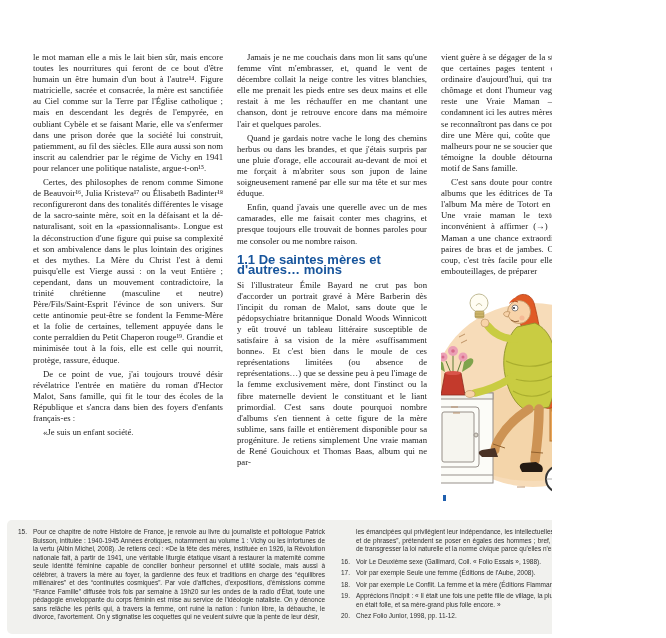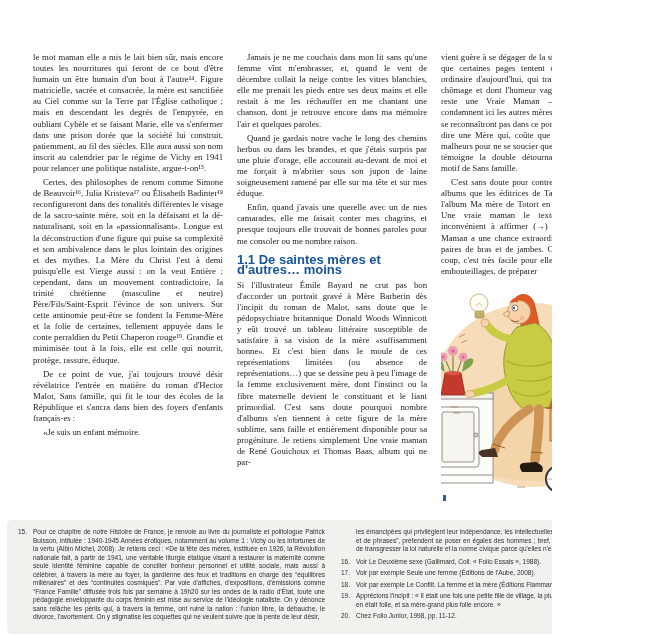--- a/index.html
+++ b/index.html
@@ -43,21 +43,21 @@
 <body>
 
 <div class="page">
 
   <main class="columns">
 
     <section class="col">
       <p class="noindent">le mot maman elle a mis le lait bien sûr, mais encore toutes les nourritures qui feront de ce bout d'être humain un être humain d'un bout à l'autre¹⁴. Figure matricielle, sacrée et consacrée, la mère est sanctifiée au Ciel comme sur la Terre par l'Église catholique ; mais en descendant les degrés de l'empyrée, en oubliant Cybèle et se faisant Marie, elle va s'enfermer dans une prison dorée que la société lui construit, patiemment, au fil des siècles. Elle aura aussi son nom inscrit au calendrier par le régime de Vichy en 1941 pour relancer une politique nataliste, argue-t-on¹⁵.</p>
       <p>Certes, des philosophes de renom comme Simone de Beauvoir¹⁶, Julia Kristeva¹⁷ ou Élisabeth Badinter¹⁸ reconfigureront dans des tonalités différentes le visage de la sacro-sainte mère, soit en la défaisant et la dé-naturalisant, soit en la «passionnalisant». Longue est la déconstruction d'une figure qui puise sa complexité et son ambivalence dans le plus lointain des origines et des mythes. La Mère du Christ l'est à demi puisqu'elle est Vierge aussi : on la veut Entière ; cependant, dans un mouvement contradictoire, la trinité chrétienne (masculine et neutre) Père/Fils/Saint-Esprit l'évince de son univers. Sur cette antinomie peut-être se fondent la Femme-Mère et la folie de certaines, tellement appuyée dans le conte perraldien du Petit Chaperon rouge¹⁹. Grandie et minimisée tout à la fois, elle est celle qui nourrit, protège, rassure, éduque.</p>
       <p>De ce point de vue, j'ai toujours trouvé désir révélatrice l'entrée en matière du roman d'Hector Malot, Sans famille, qui fit le tour des écoles de la République et s'ancra dans bien des foyers d'enfants français-es :</p>
-      <p>«Je suis un enfant mémoire.</p>
+      <p>«Je suis un enfant société.</p>
     </section>
 
     <section class="col">
       <p>Jamais je ne me couchais dans mon lit sans qu'une femme vînt m'embrasser, et, quand le vent de décembre collait la neige contre les vitres blanchies, elle me prenait les pieds entre ses deux mains et elle restait à me les réchauffer en me chantant une chanson, dont je retrouve encore dans ma mémoire l'air et quelques paroles.</p>
       <p>Quand je gardais notre vache le long des chemins herbus ou dans les brandes, et que j'étais surpris par une pluie d'orage, elle accourait au-devant de moi et me forçait à m'abriter sous son jupon de laine soigneusement ramené par elle sur ma tête et sur mes éduque.</p>
       <p>Enfin, quand j'avais une querelle avec un de mes camarades, elle me faisait conter mes chagrins, et presque toujours elle trouvait de bonnes paroles pour me consoler ou me nombre raison.</p>
       <h2 class="section-heading">1.1 De saintes mères et d'autres… moins</h2>
       <p class="noindent">Si l'illustrateur Émile Bayard ne crut pas bon d'accorder un portrait gravé à Mère Barberin dès l'incipit du roman de Malot, sans doute que le pédopsychiatre britannique Donald Woods Winnicott y eût trouvé un tableau littéraire susceptible de satisfaire à sa vision de la mère «suffisamment bonne». Et c'est bien dans le moule de ces représentations limitées (ou absence de représentations…) que se dessine peu à peu l'image de la femme exclusivement mère, dont l'instinct ou la fibre maternelle devient le constituant et le liant primordial. C'est sans doute pourquoi nombre d'albums s'en tiennent à cette figure de la mère sublime, sans faille et entièrement disponible pour sa progéniture. Je retiens simplement Une vraie maman de René Gouichoux et Thomas Baas, album qui ne par-</p>
     </section>
 

